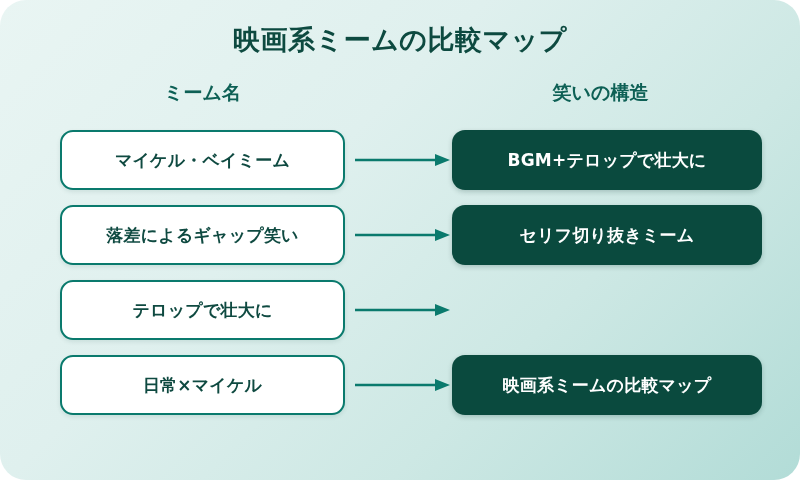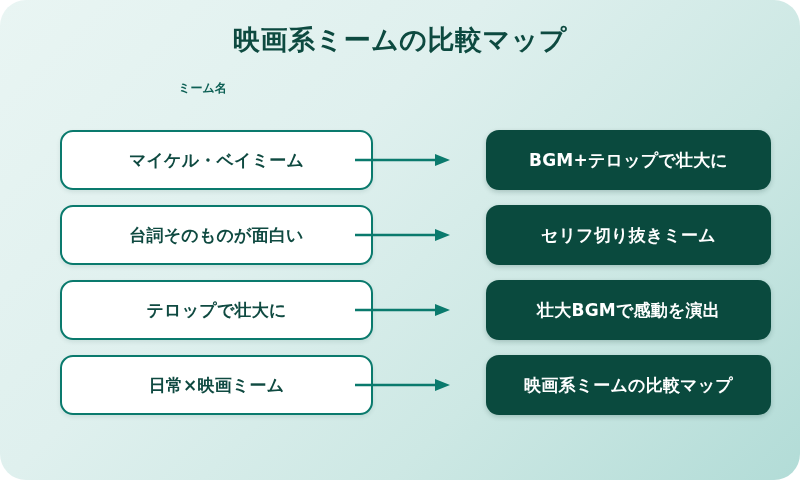--- a/index.html
+++ b/index.html
@@ -34,21 +34,21 @@
     font-size: 27px;
     font-weight: 700;
     letter-spacing: 0.5px;
     color: #0d4a40;
     white-space: nowrap;
   }
 
   .col-head {
     position: absolute;
     top: 80px;
-    font-size: 12px;
+    font-size: 19px;
     font-weight: 700;
     color: #0d6055;
     text-align: center;
     white-space: nowrap;
   }
   .col-head.left  { left: 60px;  width: 285px; }
   .col-head.right { left: 458px; width: 285px; }
 
   .rows {
     position: absolute;
@@ -73,30 +73,30 @@
     justify-content: center;
     border-radius: 13px;
     font-size: 17px;
     font-weight: 700;
     white-space: nowrap;
     letter-spacing: 0.2px;
   }
 
   .node.left {
     left: 60px;
-    width: 313px;
+    width: 285px;
     background: #ffffff;
     border: 2px solid #0a7a6d;
     color: #0f4a41;
     box-shadow: 0 2px 4px rgba(10, 70, 62, 0.10);
   }
 
   .node.right {
-    left: 486px;
-    width: 285px;
+    left: 452px;
+    width: 310px;
     background: #0a4a3e;
     color: #ffffff;
     box-shadow: 0 2px 5px rgba(8, 55, 47, 0.22);
   }
 
   .connector {
     position: absolute;
     left: 355px;
     top: 22px;
     width: 96px;
@@ -108,58 +108,58 @@
 </style>
 </head>
 <body>
 
 <div class="canvas">
 
   <div class="title">映画系ミームの比較マップ</div>
 
   <div class="col-head left">ミーム名</div>
 
+  <div class="col-head right">笑いの構造</div>
 
   <div class="rows">
 
     <div class="row">
       <div class="node left">マイケル・ベイミーム</div>
       <div class="connector">
         <svg width="96" height="16" viewBox="0 0 96 16">
           <line x1="0" y1="8" x2="82" y2="8" stroke="#0a7a6d" stroke-width="2.4"></line>
           <polygon points="80,2 95,8 80,14" fill="#0a7a6d"></polygon>
         </svg>
       </div>
       <div class="node right">BGM+テロップで壮大に</div>
     </div>
 
     <div class="row">
-      <div class="node left">台詞そのものが面白い</div>
+      <div class="node left">落差によるギャップ笑い</div>
       <div class="connector">
         <svg width="96" height="16" viewBox="0 0 96 16">
           <line x1="0" y1="8" x2="82" y2="8" stroke="#0a7a6d" stroke-width="2.4"></line>
           <polygon points="80,2 95,8 80,14" fill="#0a7a6d"></polygon>
         </svg>
       </div>
       <div class="node right">セリフ切り抜きミーム</div>
     </div>
 
     <div class="row">
       <div class="node left">テロップで壮大に</div>
       <div class="connector">
         <svg width="96" height="16" viewBox="0 0 96 16">
           <line x1="0" y1="8" x2="82" y2="8" stroke="#0a7a6d" stroke-width="2.4"></line>
           <polygon points="80,2 95,8 80,14" fill="#0a7a6d"></polygon>
         </svg>
       </div>
-      <div class="node right">壮大BGMで感動を演出</div>
     </div>
 
     <div class="row">
-      <div class="node left">日常×映画ミーム</div>
+      <div class="node left">日常×マイケル</div>
       <div class="connector">
         <svg width="96" height="16" viewBox="0 0 96 16">
           <line x1="0" y1="8" x2="82" y2="8" stroke="#0a7a6d" stroke-width="2.4"></line>
           <polygon points="80,2 95,8 80,14" fill="#0a7a6d"></polygon>
         </svg>
       </div>
       <div class="node right">映画系ミームの比較マップ</div>
     </div>
 
   </div>

